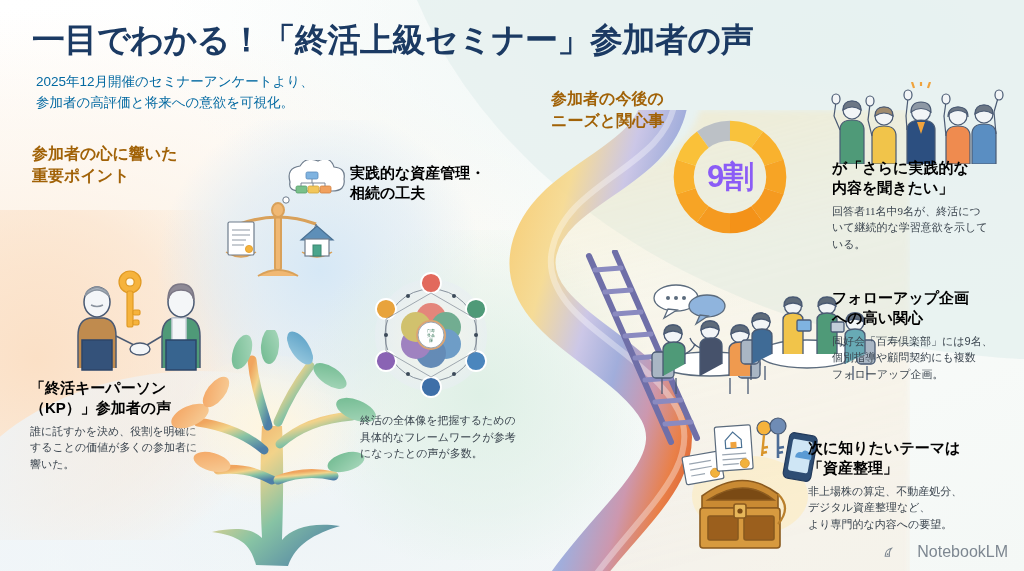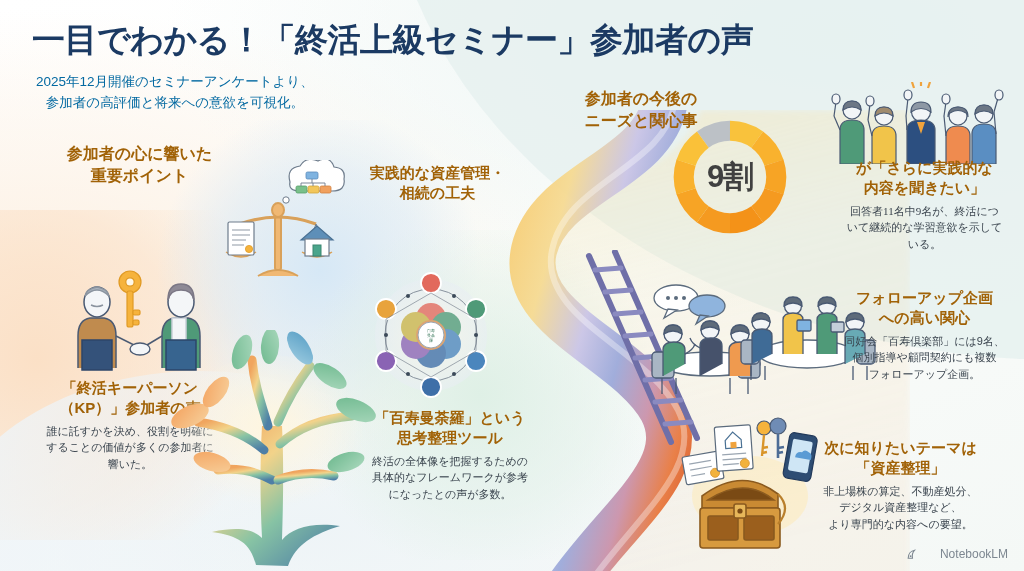--- a/index.html
+++ b/index.html
@@ -6,21 +6,20 @@
   body{
     background:#ffffff;
     font-family:"Liberation Sans","DejaVu Sans",sans-serif;
   }
   #infographic{
     position:relative;
     width:1024px;
     height:571px;
     overflow:hidden;
     background:#fdfdfb;
-    text-align:center;
   }
   
   .bg-layer{position:absolute;inset:0;pointer-events:none;}
   .bg-base{
     background:
       radial-gradient(120% 90% at 82% 6%, #e9f3f2 0%, rgba(233,243,242,0) 55%),
       radial-gradient(90% 80% at 4% 48%, #fdf1e4 0%, rgba(253,241,228,0) 58%),
       radial-gradient(80% 70% at 30% 92%, #eef4f7 0%, rgba(238,244,247,0) 60%),
       linear-gradient(160deg,#ffffff 0%,#fcfdfb 40%,#f4f8f6 100%);
   }
@@ -56,41 +55,41 @@
     font-size:33px;font-weight:bold;letter-spacing:-.5px;
     color:#1b3a63;white-space:nowrap;
   }
   .subtitle{
     position:absolute;left:36px;top:72px;
     font-size:13.5px;line-height:1.55;color:#0369a1;
     white-space:pre-line;
   }
   .blk{position:absolute;}
   .blk .h{
-    font-size:15px;font-weight:bold;line-height:1.35;color:#a16207;
+    font-size:15px;font-weight:bold;line-height:1.35;color:#000000;
     white-space:pre-line;
   }
   .blk .b{
     margin-top:4px;font-size:11px;line-height:1.5;color:#3a444e;
     white-space:pre-line;
   }
   .blk.lead .h{font-size:16px;color:#a16207;}
 
   
   .donut-wrap{position:absolute;left:665px;top:112px;width:130px;height:130px;}
   .donut-label{
     position:absolute;inset:0;display:flex;align-items:center;justify-content:center;
-    font-size:31px;font-weight:bold;color:#404040;letter-spacing:-1px;
+    font-size:31px;font-weight:bold;color:#8b5cf6;letter-spacing:-1px;
   }
 
   
   .watermark{
     position:absolute;right:16px;bottom:10px;
     display:flex;align-items:center;gap:21px;
-    font-size:12px;color:#7d8791;
+    font-size:16px;color:#7d8791;
   }
   .watermark svg{display:block;}
 
   
   .ill{position:absolute;}
 </style>
 </head>
 <body>
 
 <div id="infographic">
@@ -319,22 +318,20 @@
       <ellipse cx="120" cy="16" rx="18" ry="9" fill="url(#leafG2)" transform="rotate(-86 120 16)"></ellipse>
       <ellipse cx="150" cy="18" rx="19" ry="9" fill="url(#leafG3)" transform="rotate(56 150 18)"></ellipse>
       <ellipse cx="180" cy="46" rx="19" ry="9" fill="url(#leafG2)" transform="rotate(34 180 46)"></ellipse>
       <ellipse cx="206" cy="80" rx="21" ry="10" fill="url(#leafG2)" transform="rotate(22 206 80)"></ellipse>
       <ellipse cx="62" cy="132" rx="19" ry="9" fill="url(#leafG1)" transform="rotate(16 62 132)"></ellipse>
       <ellipse cx="196" cy="132" rx="19" ry="9" fill="url(#leafG2)" transform="rotate(-16 196 132)"></ellipse>
     </g>
   </svg>
 
   <div class="blk" style="left:360px;top:408px;width:180px;">
-    <div class="h">「百寿曼荼羅」という
-思考整理ツール</div>
     <div class="b">終活の全体像を把握するための
 具体的なフレームワークが参考
 になったとの声が多数。</div>
   </div>
 
   <div class="blk lead" style="left:551px;top:88px;width:180px;">
     <div class="h">参加者の今後の
 ニーズと関心事</div>
   </div>
 

